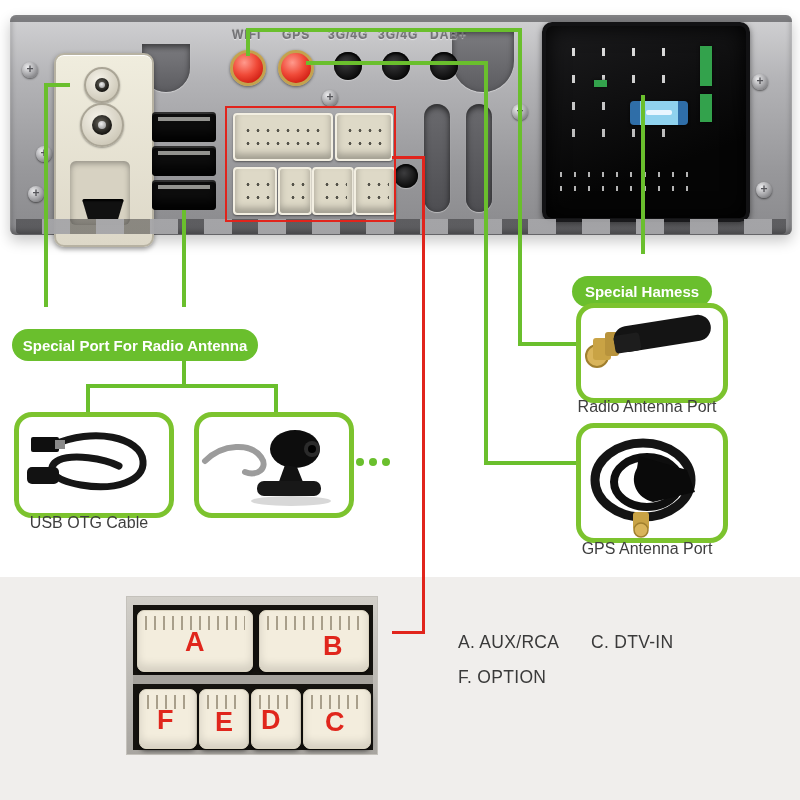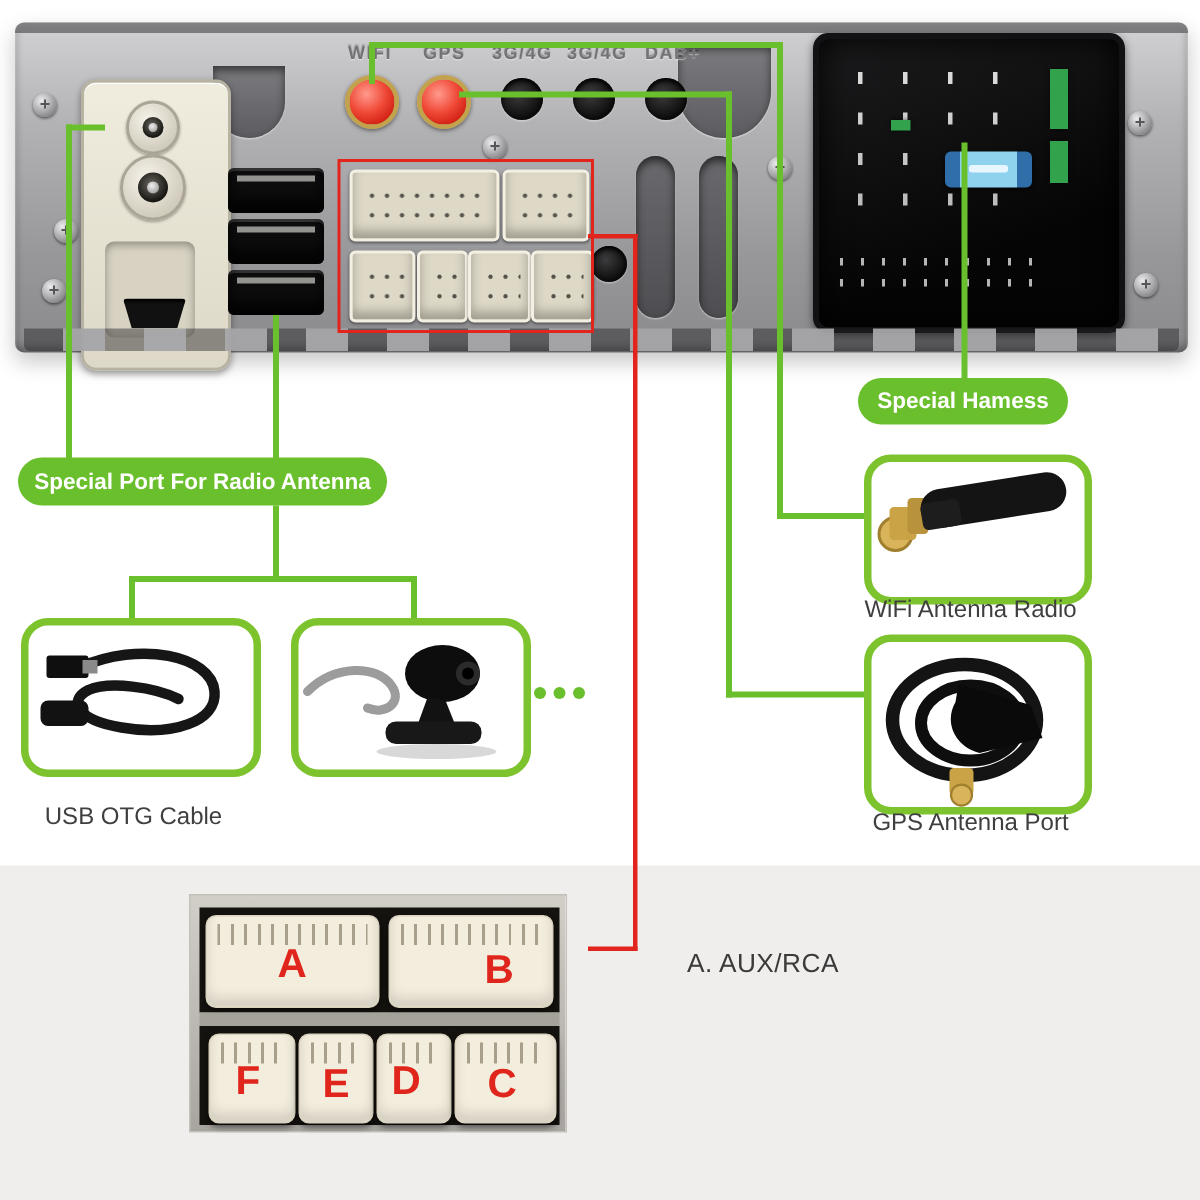--- a/index.html
+++ b/index.html
@@ -85,21 +85,21 @@
         background:linear-gradient(90deg,#2f6ea8 0 10px,#8fd2ee 10px 48px,#2f6ea8 48px);
         box-shadow:0 1px 3px rgba(0,0,0,.7);}
   .fuse::before{content:"";position:absolute;left:16px;top:9px;width:26px;height:5px;background:#e8f6ff;border-radius:2px;}
 
   
   .gl{background:#6abf2d;}
   .rl{background:#e1241c;}
 
   
   .pill{background:#6abf2d;color:#fff;font-weight:700;border-radius:17px;
-        display:flex;align-items:center;justify-content:center;}
+        display:flex;align-items:center;justify-content:center;margin-top:24px;}
 
   
   .acc-box{border:5px solid #7cc32e;border-radius:18px;background:#fff;}
   .acc-label{color:#3f3f3f;font-size:16px;text-align:center;}
 
   
   .dot{width:8px;height:8px;border-radius:50%;background:#6abf2d;}
 
   
   .photo{left:127px;top:597px;width:250px;height:157px;background:linear-gradient(180deg,#d2cfc9,#aoaaa6);
@@ -236,21 +236,21 @@
   </div>
 
   <div class="abs acc-box" style="left:14px;top:412px;width:150px;height:96px;">
     <svg width="150" height="96" viewBox="0 0 150 96">
       <path d="M34 28 C74 10 122 20 124 44 C126 64 96 74 62 68 C32 63 26 50 40 43 C54 37 84 41 100 49" stroke="#161616" stroke-width="7" fill="none" stroke-linecap="round"></path>
       <rect x="12" y="20" width="28" height="15" rx="2" fill="#0f0f0f"></rect>
       <rect x="36" y="23" width="10" height="9" fill="#8a8a8a"></rect>
       <rect x="8" y="50" width="32" height="17" rx="5" fill="#121212"></rect>
     </svg>
   </div>
-  <div class="abs acc-label" style="left:14px;top:536px;width:150px;">USB OTG Cable</div>
+  <div class="abs acc-label" style="left:14px;top:514px;width:150px;">USB OTG Cable</div>
 
   <div class="abs acc-box" style="left:194px;top:412px;width:150px;height:96px;">
     <svg width="150" height="96" viewBox="0 0 150 96">
       <path d="M6 44 C24 26 52 26 62 40 C70 51 58 60 46 55" stroke="#9c9c9c" stroke-width="6" fill="none" stroke-linecap="round"></path>
       <ellipse cx="96" cy="32" rx="25" ry="19" fill="#0d0d0d"></ellipse>
       <circle cx="113" cy="32" r="8" fill="#2b2b2b"></circle>
       <circle cx="113" cy="32" r="4" fill="#000"></circle>
       <path d="M86 48 L78 70 L106 70 L98 50 Z" fill="#121212"></path>
       <rect x="58" y="64" width="64" height="15" rx="7" fill="#181818"></rect>
       <ellipse cx="92" cy="84" rx="40" ry="5" fill="#d8d8d8"></ellipse>
@@ -263,21 +263,21 @@
 
   <div class="abs acc-box" style="left:576px;top:303px;width:142px;height:90px;">
     <svg width="142" height="90" viewBox="0 0 142 90">
       <circle cx="16" cy="48" r="11" fill="#d9b45a" stroke="#a07f2e" stroke-width="2"></circle>
       <rect x="12" y="30" width="18" height="22" rx="3" fill="#c9a345"></rect>
       <rect x="24" y="24" width="14" height="24" rx="3" fill="#b8933c"></rect>
       <rect x="34" y="20" width="98" height="26" rx="13" fill="#141414" transform="rotate(-9 34 40)"></rect>
       <rect x="34" y="28" width="26" height="18" rx="4" fill="#1d1d1d" transform="rotate(-9 34 40)"></rect>
     </svg>
   </div>
-  <div class="abs acc-label" style="left:576px;top:398px;width:142px;">WiFi Antenna Radio</div>
+  <div class="abs acc-label" style="left:576px;top:398px;width:142px;">Radio Antenna Port</div>
 
   <div class="abs acc-box" style="left:576px;top:423px;width:142px;height:110px;">
     <svg width="142" height="110" viewBox="0 0 142 110">
       <ellipse cx="62" cy="52" rx="48" ry="37" fill="none" stroke="#141414" stroke-width="9"></ellipse>
       <ellipse cx="66" cy="54" rx="33" ry="25" fill="none" stroke="#0e0e0e" stroke-width="8"></ellipse>
       <path d="M58 28 L106 42 L114 64 L72 74 C56 70 48 54 56 40 Z" fill="#0a0a0a"></path>
       <rect x="52" y="84" width="16" height="18" rx="3" fill="#c9a345"></rect>
       <circle cx="60" cy="102" r="7" fill="#d9b45a" stroke="#a07f2e" stroke-width="1.5"></circle>
     </svg>
   </div>
@@ -299,15 +299,17 @@
     <span class="abs pletter" style="left:58px;top:32px;">A</span>
     <span class="abs pletter" style="left:196px;top:36px;">B</span>
     <span class="abs pletter" style="left:30px;top:110px;">F</span>
     <span class="abs pletter" style="left:88px;top:112px;">E</span>
     <span class="abs pletter" style="left:134px;top:110px;">D</span>
     <span class="abs pletter" style="left:198px;top:112px;">C</span>
   </div>
 
   <div class="abs legend">
     <span>A. AUX/RCA</span>
+    <span>C. DTV-IN</span>
+    <span>F. OPTION</span>
   </div>
 
 </div>
 
 </body></html>

